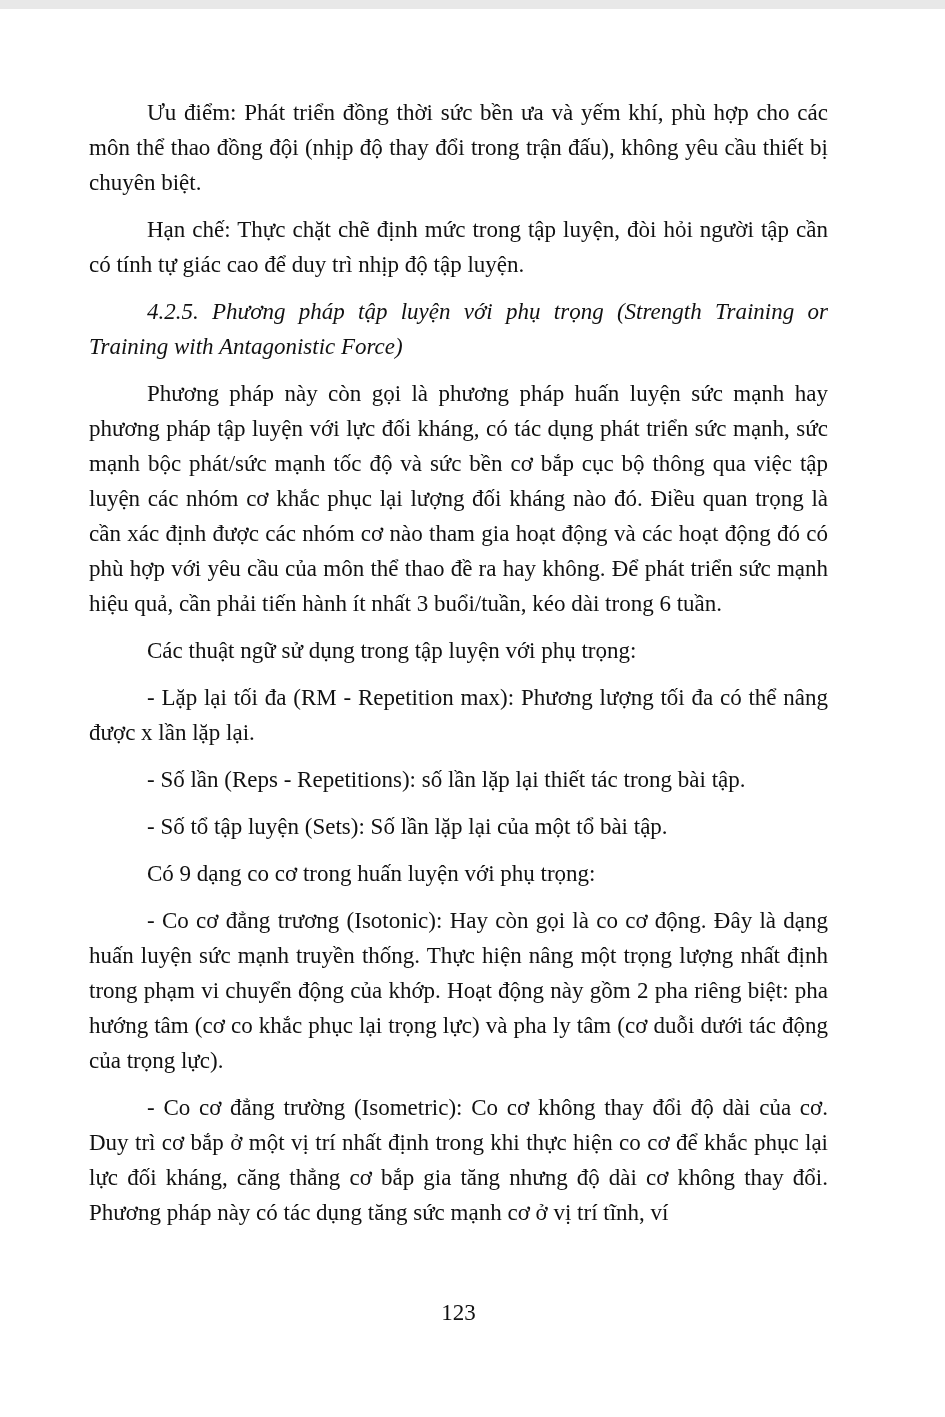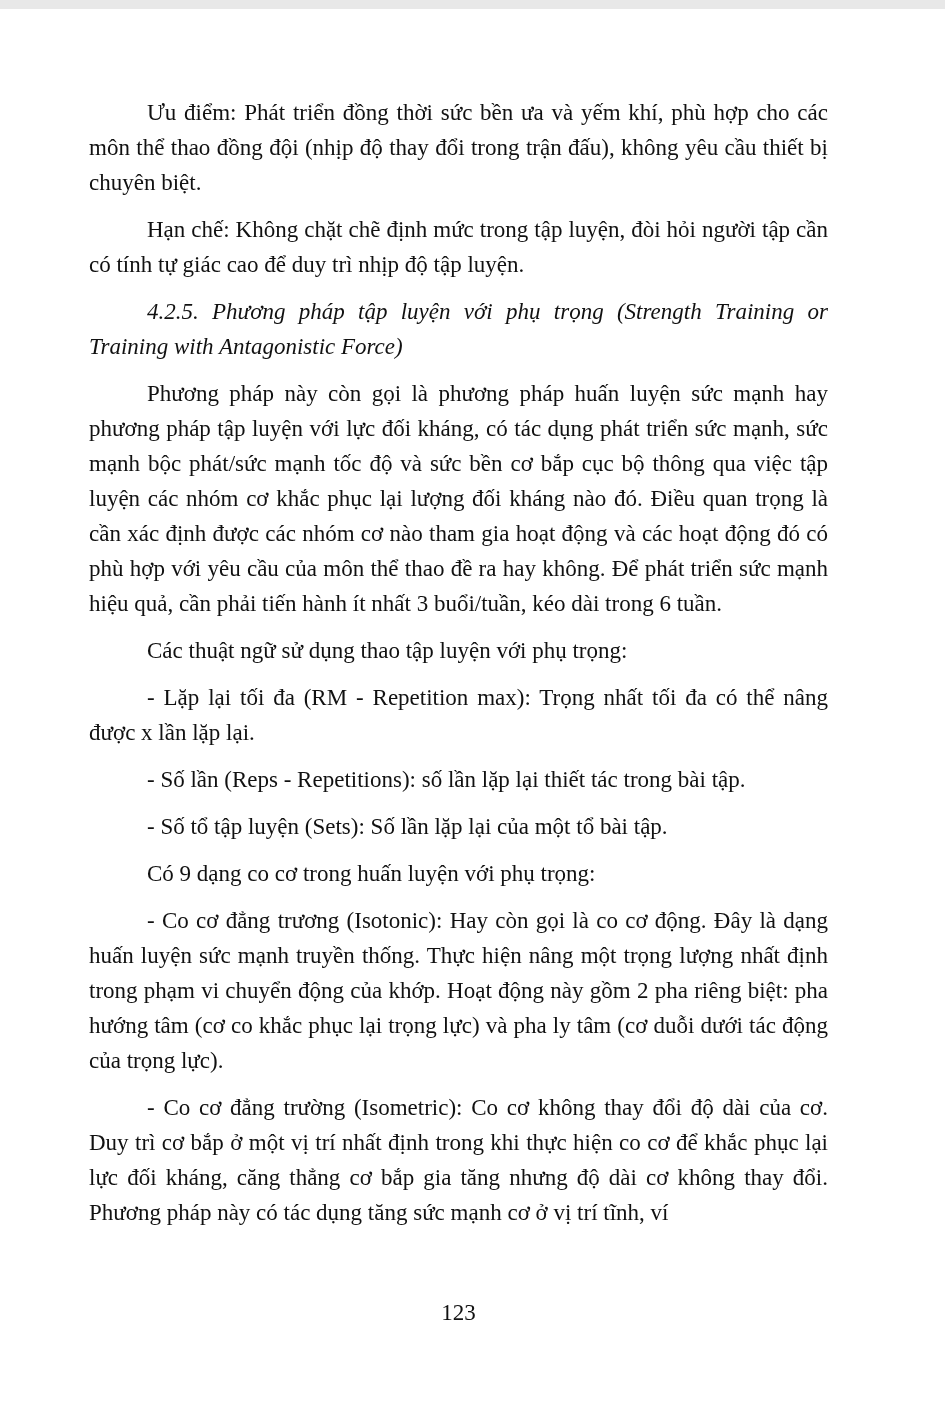--- a/index.html
+++ b/index.html
@@ -47,25 +47,25 @@
     line-height: 35px;
     color: #111111;
   }
 </style>
 </head>
 <body>
 
 <div class="page">
   <div class="content">
     <p class="para">Ưu điểm: Phát triển đồng thời sức bền ưa và yếm khí, phù hợp cho các môn thể thao đồng đội (nhịp độ thay đổi trong trận đấu), không yêu cầu thiết bị chuyên biệt.</p>
-    <p class="para">Hạn chế: Không chặt chẽ định mức trong tập luyện, đòi hỏi người tập cần có tính tự giác cao để duy trì nhịp độ tập luyện.</p>
+    <p class="para">Hạn chế: Thực chặt chẽ định mức trong tập luyện, đòi hỏi người tập cần có tính tự giác cao để duy trì nhịp độ tập luyện.</p>
     <p class="para heading">4.2.5. Phương pháp tập luyện với phụ trọng (Strength Training or Training with Antagonistic Force)</p>
     <p class="para">Phương pháp này còn gọi là phương pháp huấn luyện sức mạnh hay phương pháp tập luyện với lực đối kháng, có tác dụng phát triển sức mạnh, sức mạnh bộc phát/sức mạnh tốc độ và sức bền cơ bắp cục bộ thông qua việc tập luyện các nhóm cơ khắc phục lại lượng đối kháng nào đó. Điều quan trọng là cần xác định được các nhóm cơ nào tham gia hoạt động và các hoạt động đó có phù hợp với yêu cầu của môn thể thao đề ra hay không. Để phát triển sức mạnh hiệu quả, cần phải tiến hành ít nhất 3 buổi/tuần, kéo dài trong 6 tuần.</p>
-    <p class="para">Các thuật ngữ sử dụng thao tập luyện với phụ trọng:</p>
-    <p class="para">- Lặp lại tối đa (RM - Repetition max): Trọng nhất tối đa có thể nâng được x lần lặp lại.</p>
+    <p class="para">Các thuật ngữ sử dụng trong tập luyện với phụ trọng:</p>
+    <p class="para">- Lặp lại tối đa (RM - Repetition max): Phương lượng tối đa có thể nâng được x lần lặp lại.</p>
     <p class="para">- Số lần (Reps - Repetitions): số lần lặp lại thiết tác trong bài tập.</p>
     <p class="para">- Số tổ tập luyện (Sets): Số lần lặp lại của một tổ bài tập.</p>
     <p class="para">Có 9 dạng co cơ trong huấn luyện với phụ trọng:</p>
     <p class="para">- Co cơ đẳng trương (Isotonic): Hay còn gọi là co cơ động. Đây là dạng huấn luyện sức mạnh truyền thống. Thực hiện nâng một trọng lượng nhất định trong phạm vi chuyển động của khớp. Hoạt động này gồm 2 pha riêng biệt: pha hướng tâm (cơ co khắc phục lại trọng lực) và pha ly tâm (cơ duỗi dưới tác động của trọng lực).</p>
     <p class="para">- Co cơ đẳng trường (Isometric): Co cơ không thay đổi độ dài của cơ. Duy trì cơ bắp ở một vị trí nhất định trong khi thực hiện co cơ để khắc phục lại lực đối kháng, căng thẳng cơ bắp gia tăng nhưng độ dài cơ không thay đổi. Phương pháp này có tác dụng tăng sức mạnh cơ ở vị trí tĩnh, ví</p>
   </div>
   <div class="page-number">123</div>
 </div>
 
 </body></html>

